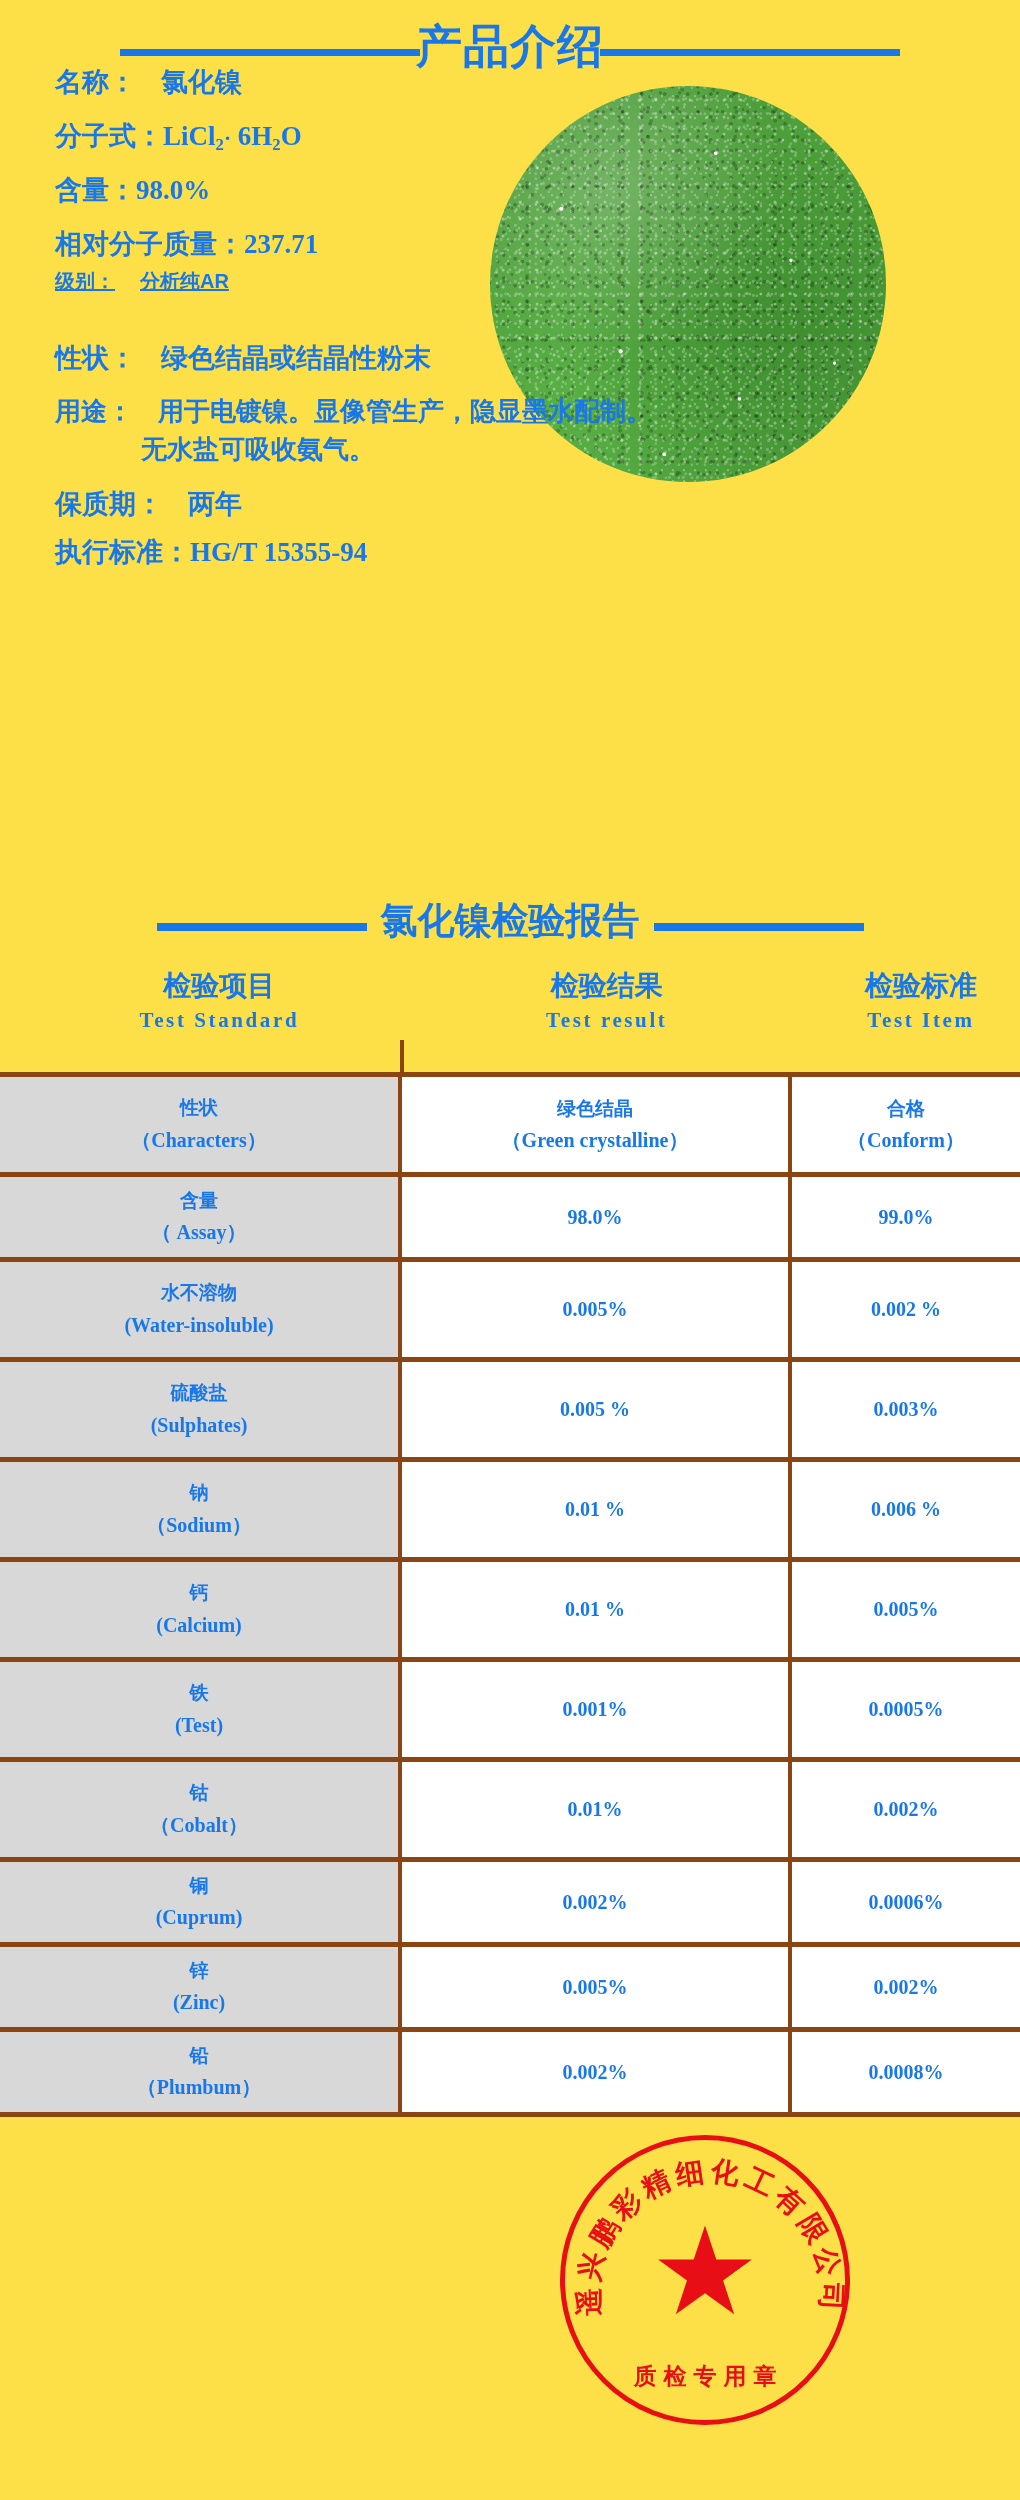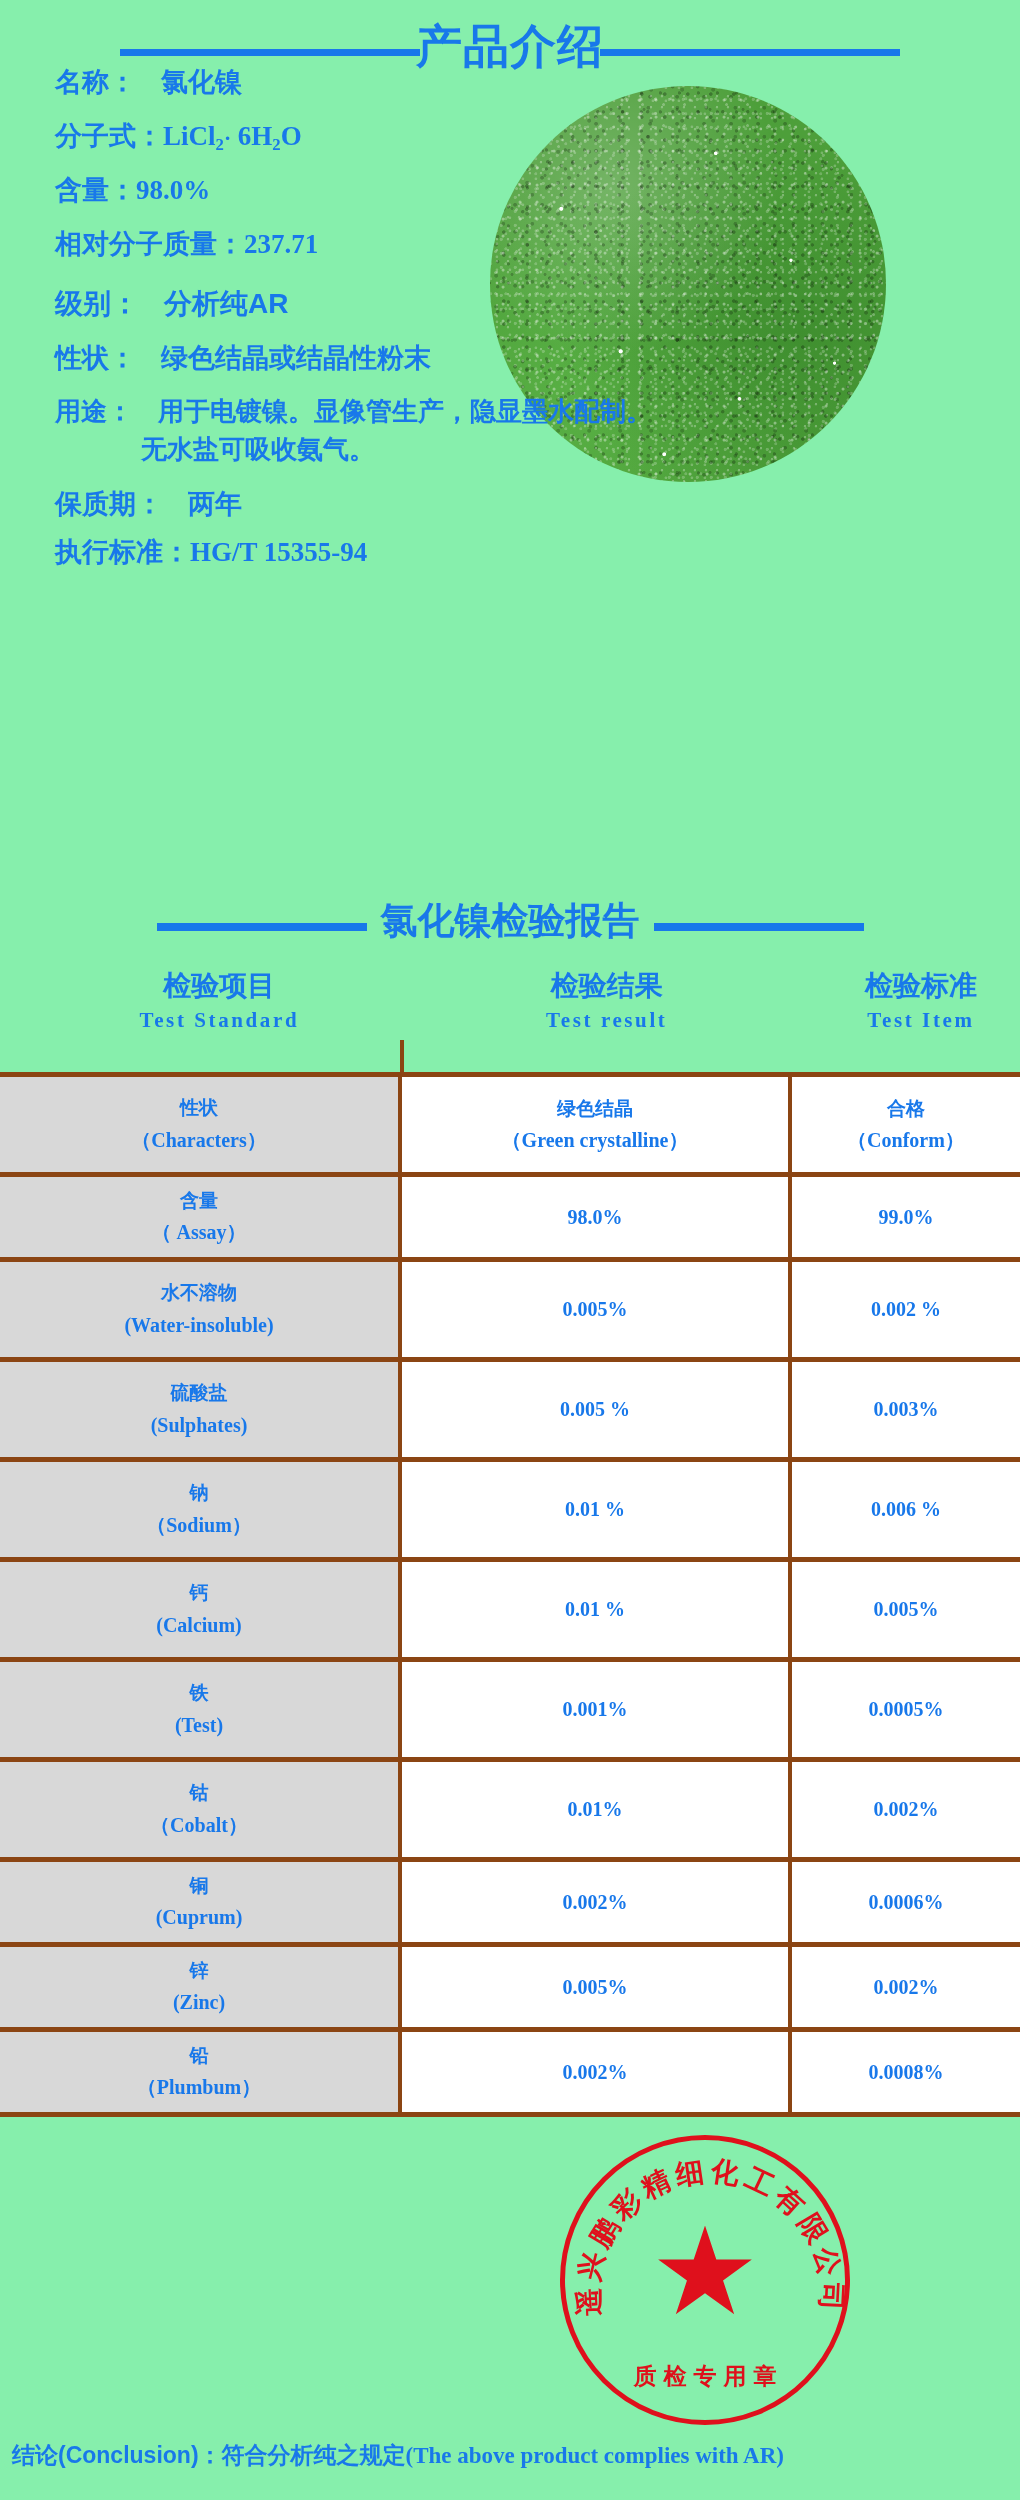--- a/index.html
+++ b/index.html
@@ -9,21 +9,21 @@
     height: 2500px;
     background: #ffffff;
     font-family: "Liberation Serif", "DejaVu Serif", serif;
     overflow: hidden;
   }
 
   #page {
     position: relative;
     width: 1020px;
     height: 2500px;
-    background: #86efac;
+    background: #fde047;
     overflow: hidden;
   }
 
   
   .intro-header {
     position: absolute;
     left: 0; top: 18px;
     width: 1020px; height: 68px;
     display: flex;
     align-items: center;
@@ -117,21 +117,21 @@
     font-family: "Liberation Serif", "DejaVu Serif", serif;
     font-weight: bold;
   }
   sub { font-size: .62em; vertical-align: -0.30em; }
   .dot-sep { font-size: .8em; }
 
   .sl1 { top:   0px; font-size: 27px; }
   .sl2 { top:  54px; font-size: 27px; }
   .sl3 { top: 108px; font-size: 27px; }
   .sl4 { top: 162px; font-size: 27px; }
-  .sl5 { top: 221px; font-size: 28px; }
+  .sl5 { top: 204px; font-size: 20px; text-decoration: underline; }
   .sl6 { top: 276px; font-size: 27px; }
   .sl7 { top: 330px; font-size: 26px; }
   .sl7b{ top: 368px; font-size: 26px; left: 86px; }
   .sl8 { top: 422px; font-size: 27px; }
   .sl9 { top: 470px; font-size: 27px; }
 
   
   .report-header {
     position: absolute;
     left: 0; top: 896px;
@@ -570,17 +570,14 @@
         <path id="arcpath" d="M 34,168 A 112,112 0 1 1 256,168" fill="none"></path>
       </defs>
       <text>
         <textPath href="#arcpath" startOffset="50%" text-anchor="middle" id="arcTextPath">遥兴鹏彩精细化工有限公司</textPath>
       </text>
     </svg>
     <div class="star"></div>
     <div class="stamp-bottom">质检专用章</div>
   </div>
 
-  <div class="conclusion">
-    <span class="cjk">结论(Conclusion)：</span><span class="cjk">符合分析纯之规定</span><span>(The above product complies with  AR)</span>
-  </div>
 
 </div>
 
 </body></html>

